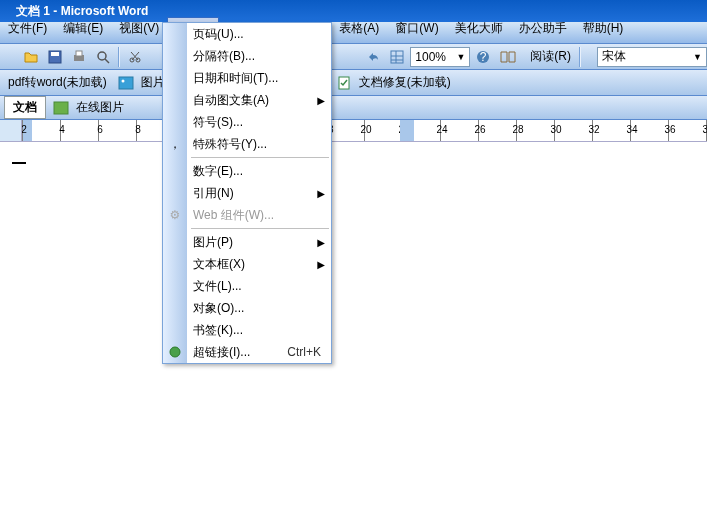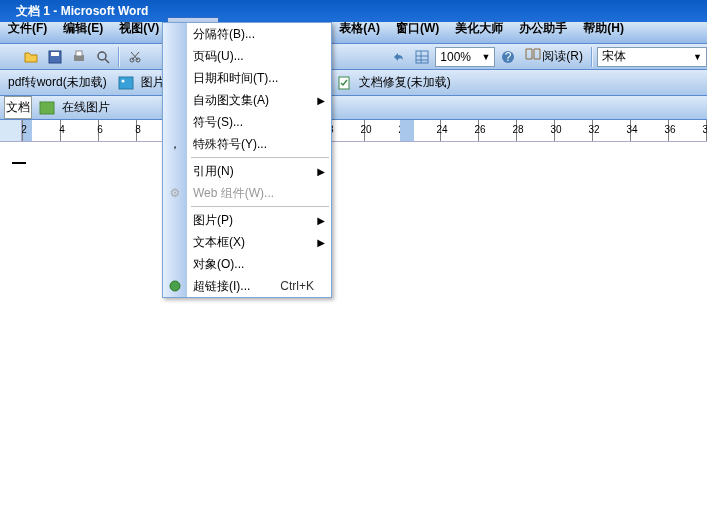--- a/index.html
+++ b/index.html
@@ -1,45 +1,45 @@
 <!DOCTYPE html>
 <html><head>
 <meta charset="utf-8">
 <style>
 * { margin: 0; padding: 0; box-sizing: border-box; font-family: "SimSun", "宋体", sans-serif; font-size: 12px; }
 body { background: #fff; width: 707px; height: 530px; overflow: hidden; position: relative; }
 .title-bar { background: linear-gradient(to bottom, #0a5bc4, #1e6fd9); color: #fff; height: 22px; line-height: 22px; padding-left: 16px; font-weight: bold; }
 .menu-bar { background: linear-gradient(to bottom, #d6e7f7, #94b9e8); height: 22px; display: flex; align-items: center; border-bottom: 1px solid #5a8acf; }
-.menu-bar .mi { padding: 0 8px; height: 31px; line-height: 22px; cursor: default; font-weight: bold; }
+.menu-bar .mi { padding: 0 8px; height: 31px; line-height: 22px; cursor: default; }
 .menu-bar .mi.active { background: #c1d2ee; border: 1px solid #316ac5; padding: 0 7px; }
 .toolbar { background: linear-gradient(to bottom, #dce9f9, #a9c7ea); height: 26px; display: flex; align-items: center; border-bottom: 1px solid #5a8acf; padding-left: 20px; gap: 2px; }
 .toolbar2 { background: linear-gradient(to bottom, #dce9f9, #a9c7ea); height: 26px; display: flex; align-items: center; border-bottom: 1px solid #5a8acf; padding-left: 4px; gap: 4px; }
 .toolbar3 { background: linear-gradient(to bottom, #dce9f9, #a9c7ea); height: 24px; display: flex; align-items: center; border-bottom: 1px solid #5a8acf; padding-left: 4px; gap: 4px; }
 .tb-btn { width: 22px; height: 22px; display: inline-flex; align-items: center; justify-content: center; border: 1px solid transparent; }
 .tb-sep { width: 2px; height: 20px; border-left: 1px solid #7ba4d9; border-right: 1px solid #e8f0fb; margin: 0 2px; }
 .zoom-box { background: #fff; border: 1px solid #7f9db9; height: 20px; padding: 0 4px; display: inline-flex; align-items: center; width: 60px; justify-content: space-between; }
-.font-sel { background: #fff; border: 1px solid #7f9db9; height: 20px; padding: 0 4px; width: 110px; display: inline-flex; align-items: center; justify-content: space-between; }
-.reading { display: inline-flex; gap: 1px; padding: 0 4px; }
+.font-sel { background: #fff; border: 1px solid #7f9db9; height: 20px; padding: 0 4px; width: 110px; display: inline-flex; align-items: center; justify-content: space-between; margin-left: 12px; }
+.reading { display: inline-flex; align-items: center; gap: 14px; padding: 0 4px; }
 .pdf-label { padding: 0 4px; }
-.doc-tab { background: #fff; border: 1px solid #919b9c; padding: 2px 1px; display: inline-flex; align-items: center; gap: 4px; }
+.doc-tab { background: #fff; border: 1px solid #919b9c; padding: 2px 8px; display: inline-flex; align-items: center; gap: 4px; font-weight: bold; }
 .ruler-wrap { display: flex; background: #fff; }
 .ruler-corner { width: 22px; height: 22px; background: #d6e7f7; border-right: 1px solid #aac; border-bottom: 1px solid #aac; }
 .ruler { flex: 1; height: 22px; background: #fff; border-bottom: 1px solid #aac; position: relative; overflow: hidden; }
 .ruler-inner { position: absolute; left: 0; top: 0; height: 100%; display: flex; }
 .ruler-seg { width: 19px; height: 22px; border-left: 1px solid #808080; position: relative; font-size: 10px; text-align: center; }
 .ruler-seg.maj::after { content: attr(data-n); position: absolute; left: -6px; top: 4px; width: 14px; font-size: 10px; color: #000; }
 .ruler-shade { position: absolute; top: 0; height: 22px; background: #a9c7ea; }
 .content { background: #fff; height: 408px; padding: 20px 8px; position: relative; }
 .cursor-line { width: 14px; height: 2px; background: #000; margin-left: 4px; }
 .dropdown { position: absolute; left: 162px; top: 22px; width: 170px; background: #fff; border: 1px solid #7ba4d9; box-shadow: 2px 2px 4px rgba(0,0,0,0.3); z-index: 100; }
 .dd-strip { position: absolute; left: 0; top: 0; bottom: 0; width: 24px; background: linear-gradient(to right, #e3efff, #afc9ea); }
 .dd-item { position: relative; height: 22px; display: flex; align-items: center; padding-left: 30px; cursor: default; }
 .dd-item.disabled { color: #999; }
 .dd-item .arrow { position: absolute; right: 6px; font-size: 10px; }
-.dd-item .shortcut { position: absolute; right: 17px; color: #333; }
+.dd-item .shortcut { position: absolute; right: 10px; color: #333; }
 .dd-sep { height: 1px; background: #c0c0c0; margin: 2px 2px 2px 28px; }
 .dd-icon { position: absolute; left: 3px; width: 18px; height: 18px; display: flex; align-items: center; justify-content: center; font-size: 12px; }
 .tri { font-size: 9px; color: #000; }
 svg { display: block; }
 </style>
 </head>
 <body>
 
 <div class="title-bar">
   <span>文档 1 - Microsoft Word</span>
@@ -189,59 +189,68 @@
   </div>
 </div>
 
 <div class="content">
   <div class="cursor-line"></div>
 </div>
 
 <div class="dropdown">
   <div class="dd-strip"></div>
   <div class="dd-item">
+      <span>页码(U)...</span>
+    </div>
+  <div class="dd-item">
       <span>分隔符(B)...</span>
-    </div>
-  <div class="dd-item">
-      <span>页码(U)...</span>
     </div>
   <div class="dd-item">
       <span>日期和时间(T)...</span>
     </div>
   <div class="dd-item">
       <span>自动图文集(A)</span>
       <span class="arrow">▶</span>
     </div>
   <div class="dd-item">
       <span>符号(S)...</span>
     </div>
   <div class="dd-item">
       <span class="dd-icon">，</span>
       <span>特殊符号(Y)...</span>
     </div>
   <div class="dd-sep"></div>
+  <div class="dd-item">
+      <span>数字(E)...</span>
+    </div>
   <div class="dd-item">
       <span>引用(N)</span>
       <span class="arrow">▶</span>
     </div>
   <div class="dd-item disabled">
       <span class="dd-icon" style="color:#aaa">⚙</span>
       <span>Web 组件(W)...</span>
     </div>
   <div class="dd-sep"></div>
   <div class="dd-item">
       <span>图片(P)</span>
       <span class="arrow">▶</span>
     </div>
   <div class="dd-item">
       <span>文本框(X)</span>
       <span class="arrow">▶</span>
     </div>
   <div class="dd-item">
+      <span>文件(L)...</span>
+    </div>
+  <div class="dd-item">
       <span>对象(O)...</span>
+    </div>
+  <div class="dd-item">
+      <span>书签(K)...</span>
     </div>
   <div class="dd-item">
       <span class="dd-icon">
         <svg width="14" height="14">
           <circle cx="7" cy="7" r="5" fill="#4aa04a" stroke="#2a7a2a"></circle>
         </svg>
       </span>
       <span>超链接(I)...</span>
       <span class="shortcut">Ctrl+K</span>
     </div>

